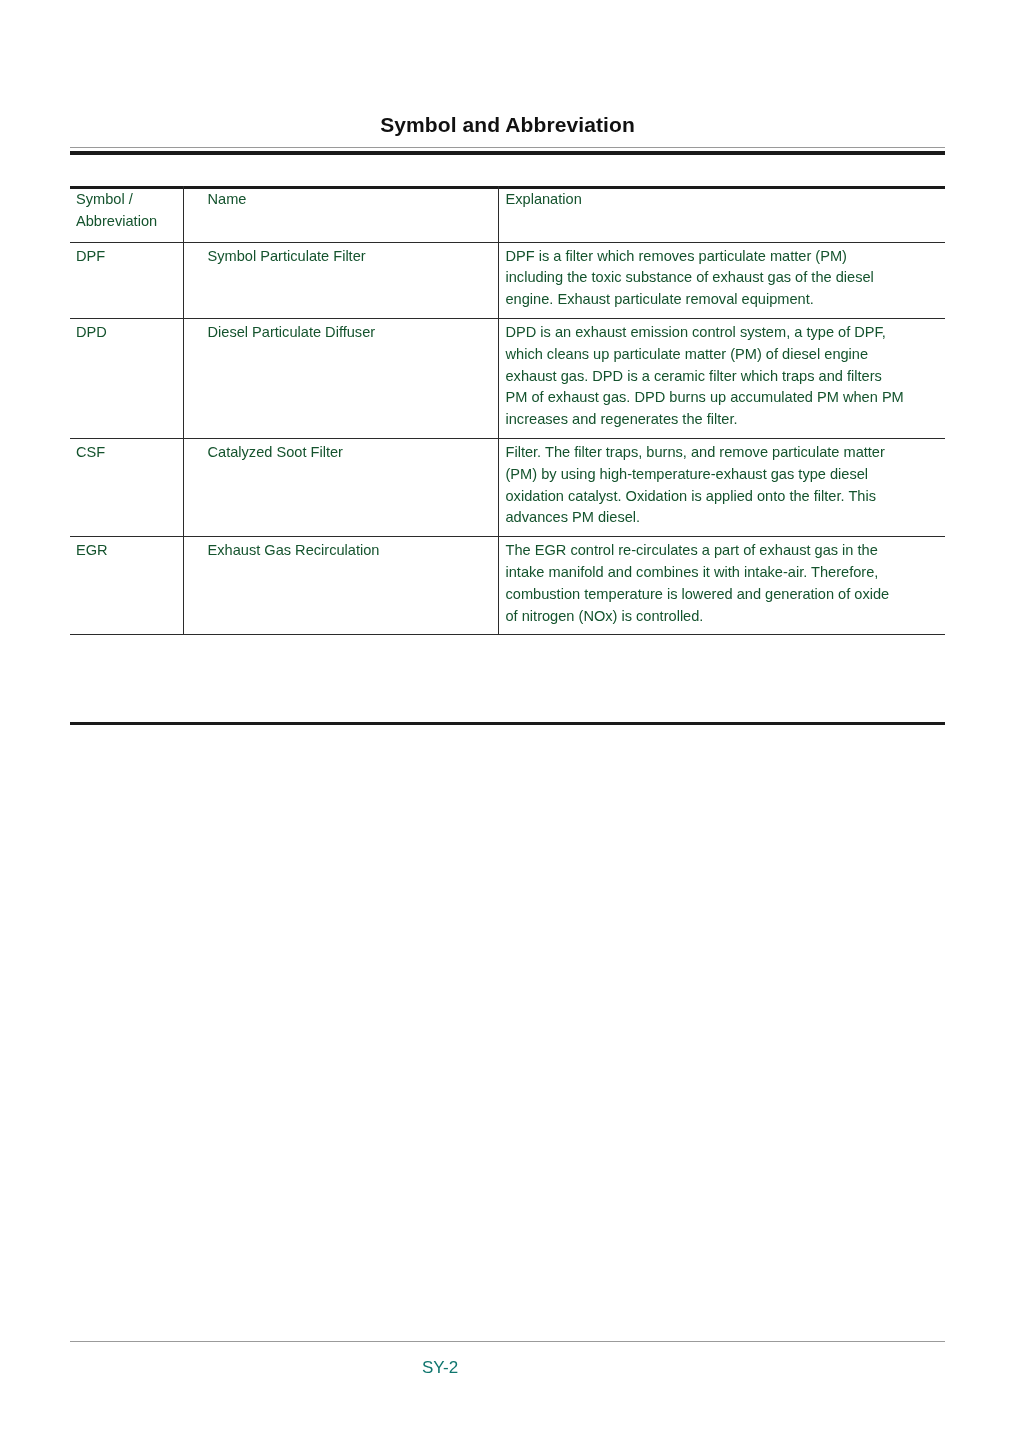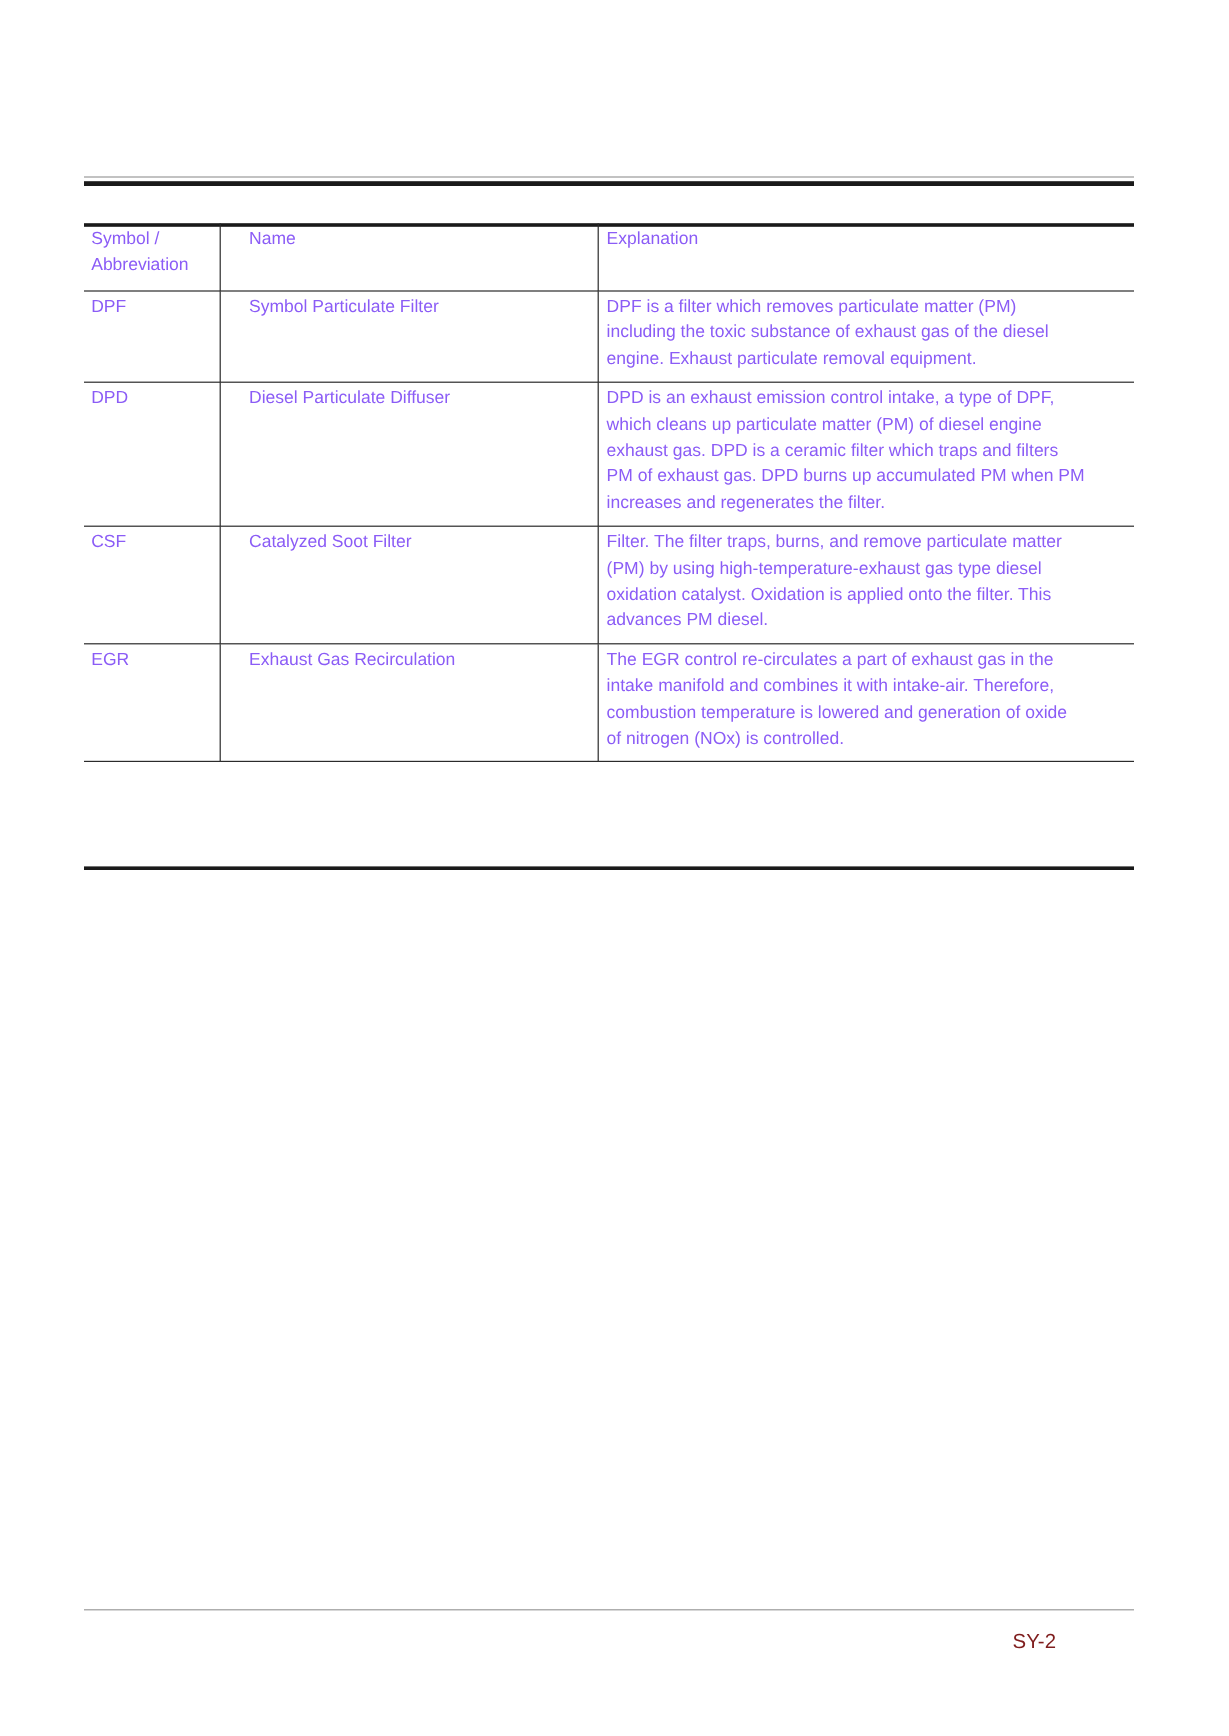--- a/index.html
+++ b/index.html
@@ -63,21 +63,21 @@
     left: 70px;
     top: 186px;
     width: 875px;
   }
   table.abbr-table {
     width: 875px;
     border-collapse: collapse;
     table-layout: fixed;
     font-size: 14.6px;
     line-height: 21.8px;
-    color: #8b5cf6;
+    color: #14532d;
   }
   table.abbr-table col.c-sym   { width: 113px; }
   table.abbr-table col.c-name  { width: 315px; }
   table.abbr-table col.c-expl  { width: 447px; }
 
   table.abbr-table td {
     vertical-align: top;
     padding: 3px 0 7px 0;
     border-bottom: 1px solid #2b2b2b;
     border-right: 1px solid #2b2b2b;
@@ -122,31 +122,34 @@
     top: 1341px;
     width: 875px;
     height: 1px;
     background: #9b9b9b;
   }
   .footer-page {
     position: absolute;
     left: 0;
     top: 1357px;
     width: 880px;
-    text-align: right;
+    text-align: center;
     font-size: 17px;
-    color: #7f1d1d;
+    color: #0f766e;
     line-height: 22px;
   }
 </style>
 </head>
 <body>
 
 <div class="page">
 
+  <div class="doc-header">
+    <h1 class="doc-title">Symbol and Abbreviation</h1>
+  </div>
   <div class="header-rule header-rule-thin"></div>
   <div class="header-rule header-rule-thick"></div>
 
   <div class="table-top-rule"></div>
 
   <div class="table-wrap">
     <table class="abbr-table">
       <colgroup>
         <col class="c-sym">
         <col class="c-name">
@@ -169,21 +172,21 @@
             <td class="cell-expl">
               <span class="expl-line">DPF is a filter which removes particulate matter (PM)</span>
               <span class="expl-line">including the toxic substance of exhaust gas of the diesel</span>
               <span class="expl-line">engine. Exhaust particulate removal equipment.</span>
             </td>
           </tr>
           <tr>
             <td class="cell-sym">DPD</td>
             <td class="cell-name">Diesel Particulate Diffuser</td>
             <td class="cell-expl">
-              <span class="expl-line">DPD is an exhaust emission control intake, a type of DPF,</span>
+              <span class="expl-line">DPD is an exhaust emission control system, a type of DPF,</span>
               <span class="expl-line">which cleans up particulate matter (PM) of diesel engine</span>
               <span class="expl-line">exhaust gas. DPD is a ceramic filter which traps and filters</span>
               <span class="expl-line">PM of exhaust gas. DPD burns up accumulated PM when PM</span>
               <span class="expl-line">increases and regenerates the filter.</span>
             </td>
           </tr>
           <tr>
             <td class="cell-sym">CSF</td>
             <td class="cell-name">Catalyzed Soot Filter</td>
             <td class="cell-expl">

